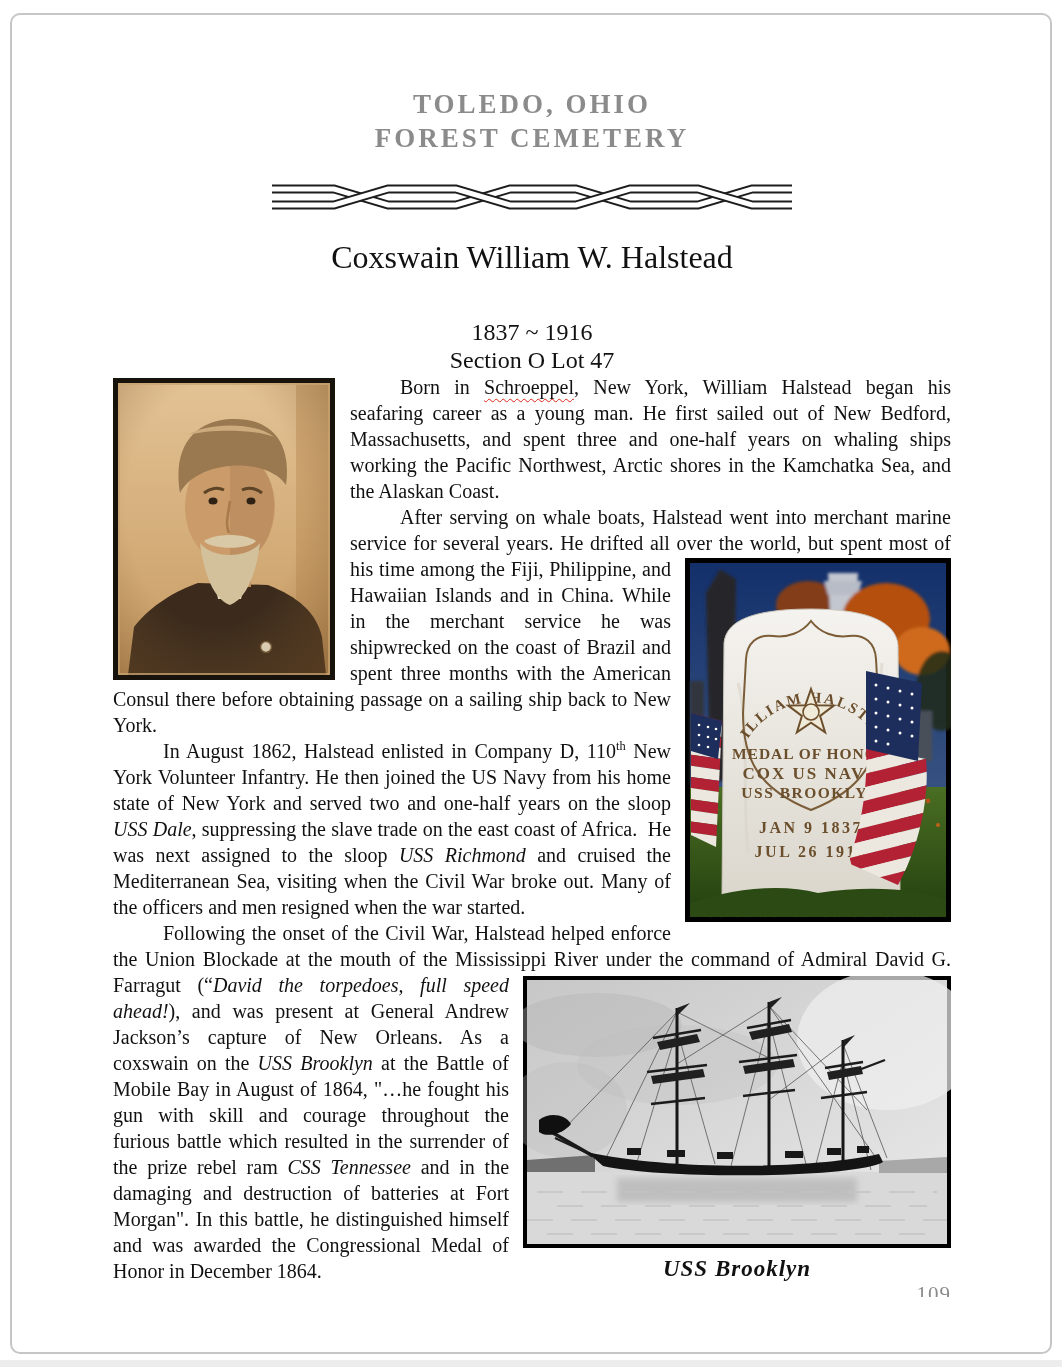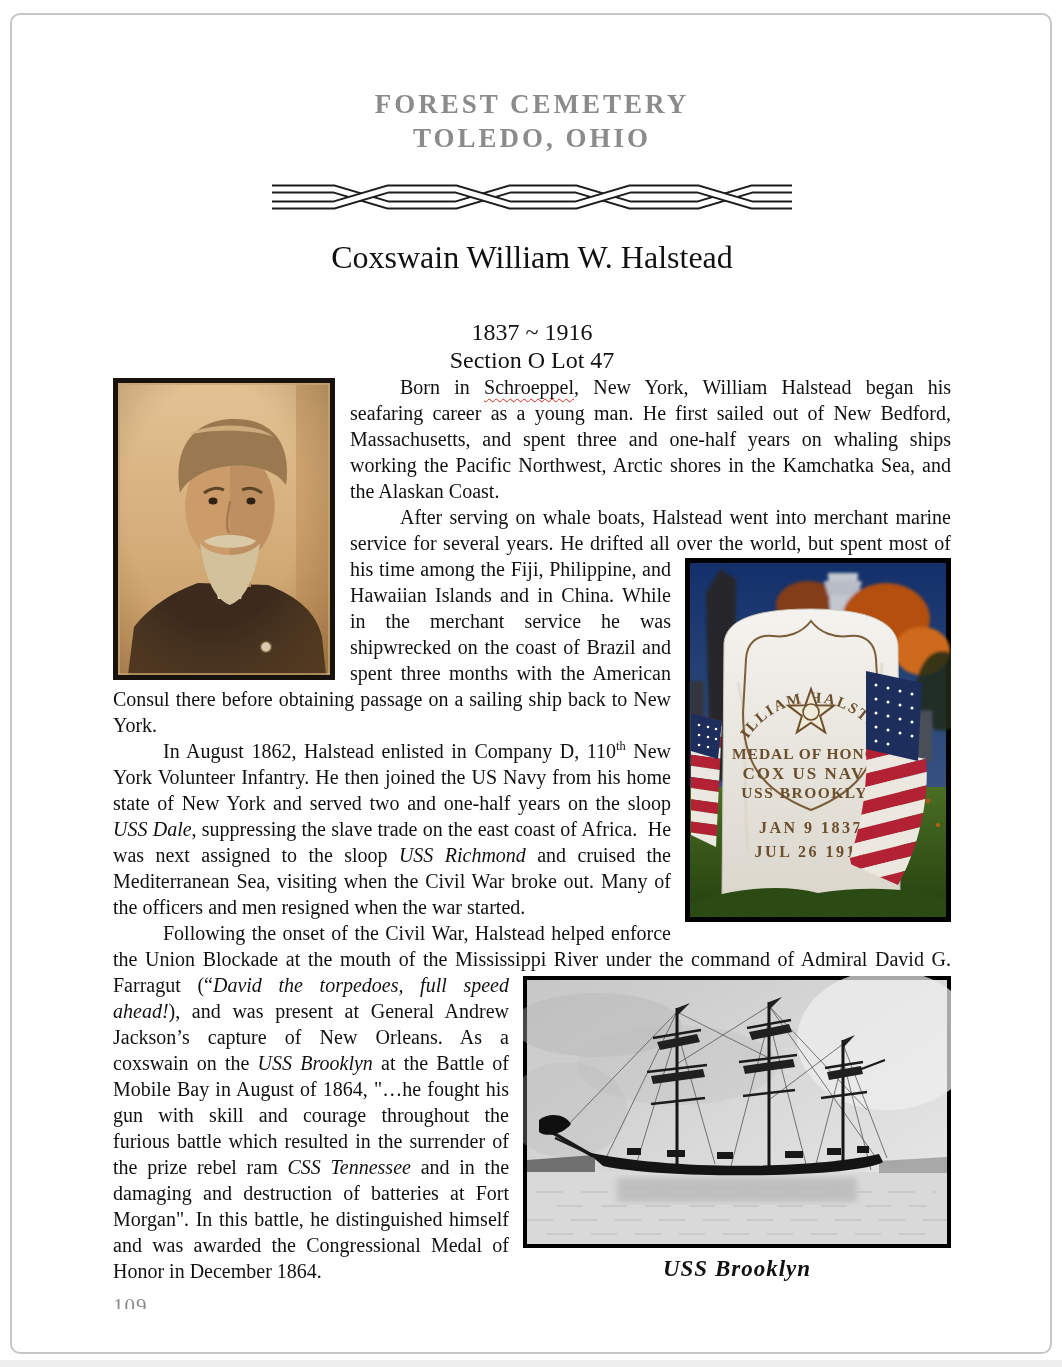--- a/index.html
+++ b/index.html
@@ -19,35 +19,35 @@
   .para{margin:0;text-indent:50px;}
   .float-left{float:left;margin:4px 15px 6px 0;text-indent:0;}
   .float-right{float:right;text-indent:0;}
   .grave-float{width:266px;height:364px;margin:2px 0 8px 14px;}
   .ship-float{width:428px;margin:4px 0 2px 14px;}
   .ship-caption{display:block;text-align:center;font-weight:bold;font-style:italic;
                 font-size:23px;margin-top:8px;letter-spacing:1px;color:#111;}
   .misspelled{text-decoration:underline wavy #e02818;text-decoration-thickness:1px;
               text-underline-offset:4px;text-decoration-skip-ink:none;}
   sup{font-size:.62em;vertical-align:super;line-height:0;font-family:Liberation Serif, serif;}
-  .pagenum-wrap{clear:both;height:13px;overflow:hidden;margin-top:12px;text-align:left;}
+  .pagenum-wrap{clear:both;height:13px;overflow:hidden;text-align:right;}
   .pagenum{font-size:21px;line-height:21px;color:#8a8a8a;letter-spacing:1px;}
   .grave-text{font-family:"Liberation Serif","DejaVu Serif",serif;font-weight:700;fill:#6b4e2b;}
   svg{display:block;}
 </style>
 </head>
 <body>
 
 <div class="canvas">
   <div class="bottom-strip"></div>
   <div class="page">
 
     <div class="cem-header">
+      <div>TOLEDO, OHIO</div>
       <div>FOREST CEMETERY</div>
-      <div>TOLEDO, OHIO</div>
     </div>
 
     <div class="divider-wrap">
       <svg viewBox="0 0 524 36" width="524" height="36">
         <g fill="none" stroke-linejoin="miter">
           <path d="M2,10 H64 L118,26 H186 L240,10 H306 L360,26 H428 L482,10 H522" stroke="#1d1d1d" stroke-width="9"></path>
           <path d="M2,10 H64 L118,26 H186 L240,10 H306 L360,26 H428 L482,10 H522" stroke="#ffffff" stroke-width="5"></path>
           <path d="M2,26 H64 L118,10 H186 L240,26 H306 L360,10 H428 L482,26 H522" stroke="#1d1d1d" stroke-width="9"></path>
           <path d="M2,26 H64 L118,10 H186 L240,26 H306 L360,10 H428 L482,26 H522" stroke="#ffffff" stroke-width="5"></path>
         </g>

